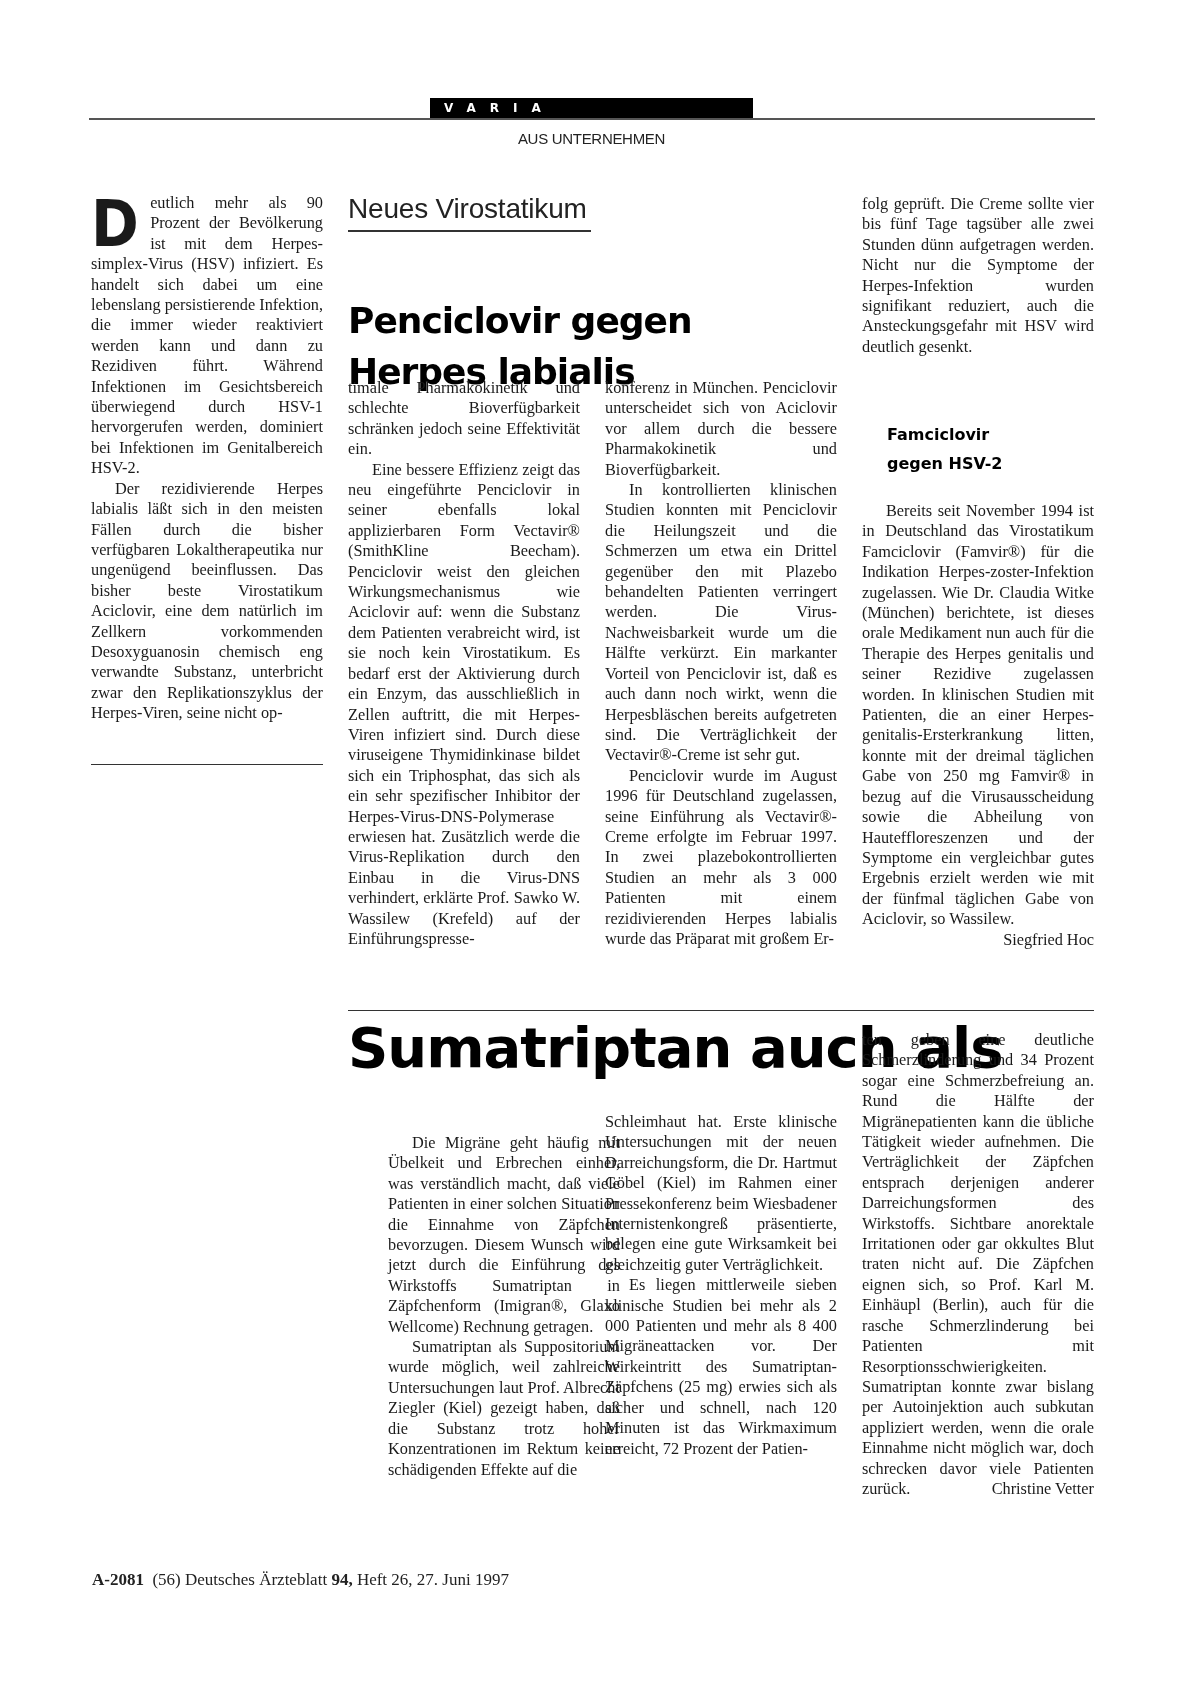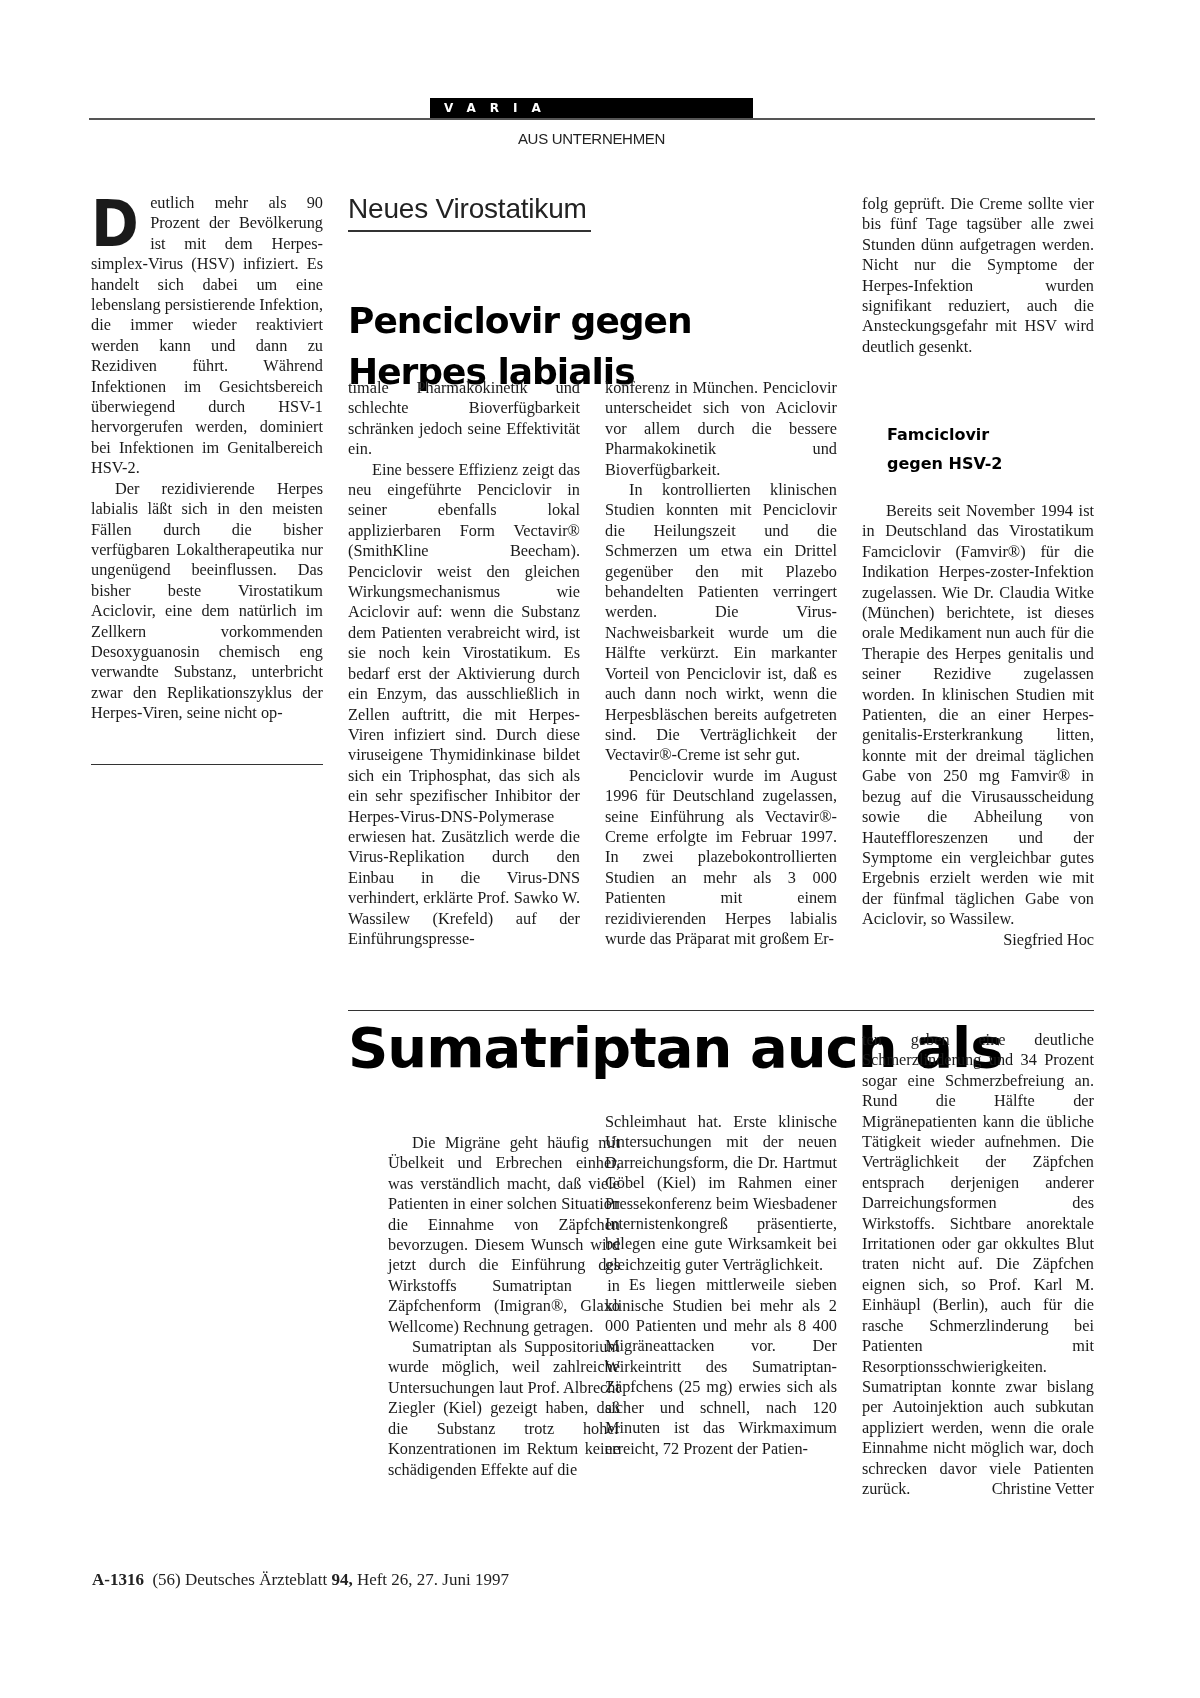--- a/index.html
+++ b/index.html
@@ -85,14 +85,14 @@
 <div class="col" style="left:605px; top:1094px; width:232px;margin-top:18px;">
   <p>Schleimhaut hat. Erste klinische Untersuchungen mit der neuen Darreichungsform, die Dr. Hartmut Göbel (Kiel) im Rahmen einer Pressekonferenz beim Wiesbadener Internistenkongreß präsentierte, belegen eine gute Wirksamkeit bei gleichzeitig guter Verträglichkeit.</p>
   <p class="indent">Es liegen mittlerweile sieben klinische Studien bei mehr als 2 000 Patienten und mehr als 8 400 Migräneattacken vor. Der Wirkeintritt des Sumatriptan-Zäpfchens (25 mg) erwies sich als sicher und schnell, nach 120 Minuten ist das Wirkmaximum erreicht, 72 Prozent der Patien-</p>
 </div>
 
 <div class="col" style="left:862px; top:1030px; width:232px;">
   <p><span>ten geben eine deutliche Schmerzlinderung und 34 Prozent sogar eine Schmerzbefreiung an. Rund die Hälfte der Migränepatienten kann die übliche Tätigkeit wieder aufnehmen. Die Verträglichkeit der Zäpfchen entsprach derjenigen anderer Darreichungsformen des Wirkstoffs. Sichtbare anorektale Irritationen oder gar okkultes Blut traten nicht auf. Die Zäpfchen eignen sich, so Prof. Karl M. Einhäupl (Berlin), auch für die rasche Schmerzlinderung bei Patienten mit Resorptionsschwierigkeiten. Sumatriptan konnte zwar bislang per Autoinjektion auch subkutan appliziert werden, wenn die orale Einnahme nicht möglich war, doch schrecken davor viele Patienten zurück.</span> <span class="signature">Christine Vetter</span></p>
 </div>
 
 <div class="footer">
-  <b>A-1316</b>&nbsp;&nbsp;<span>(56) Deutsches Ärzteblatt</span> <b>94,</b> <span>Heft 26, 27. Juni 1997</span>
+  <b>A-2081</b>&nbsp;&nbsp;<span>(56) Deutsches Ärzteblatt</span> <b>94,</b> <span>Heft 26, 27. Juni 1997</span>
 </div>
 
 </body></html>

